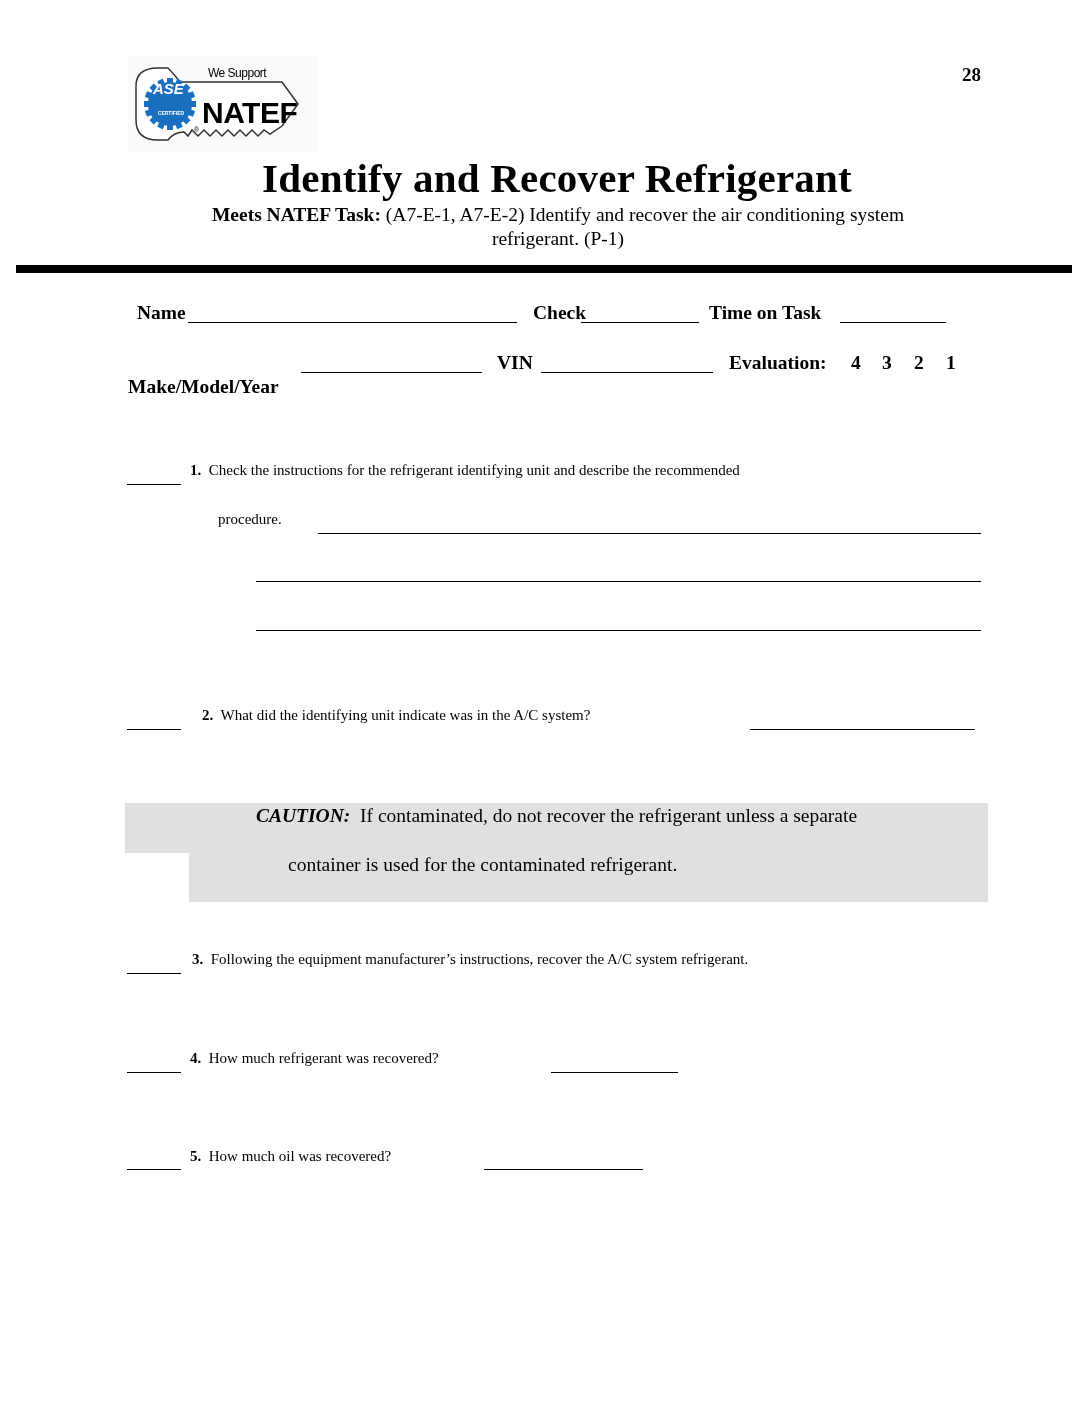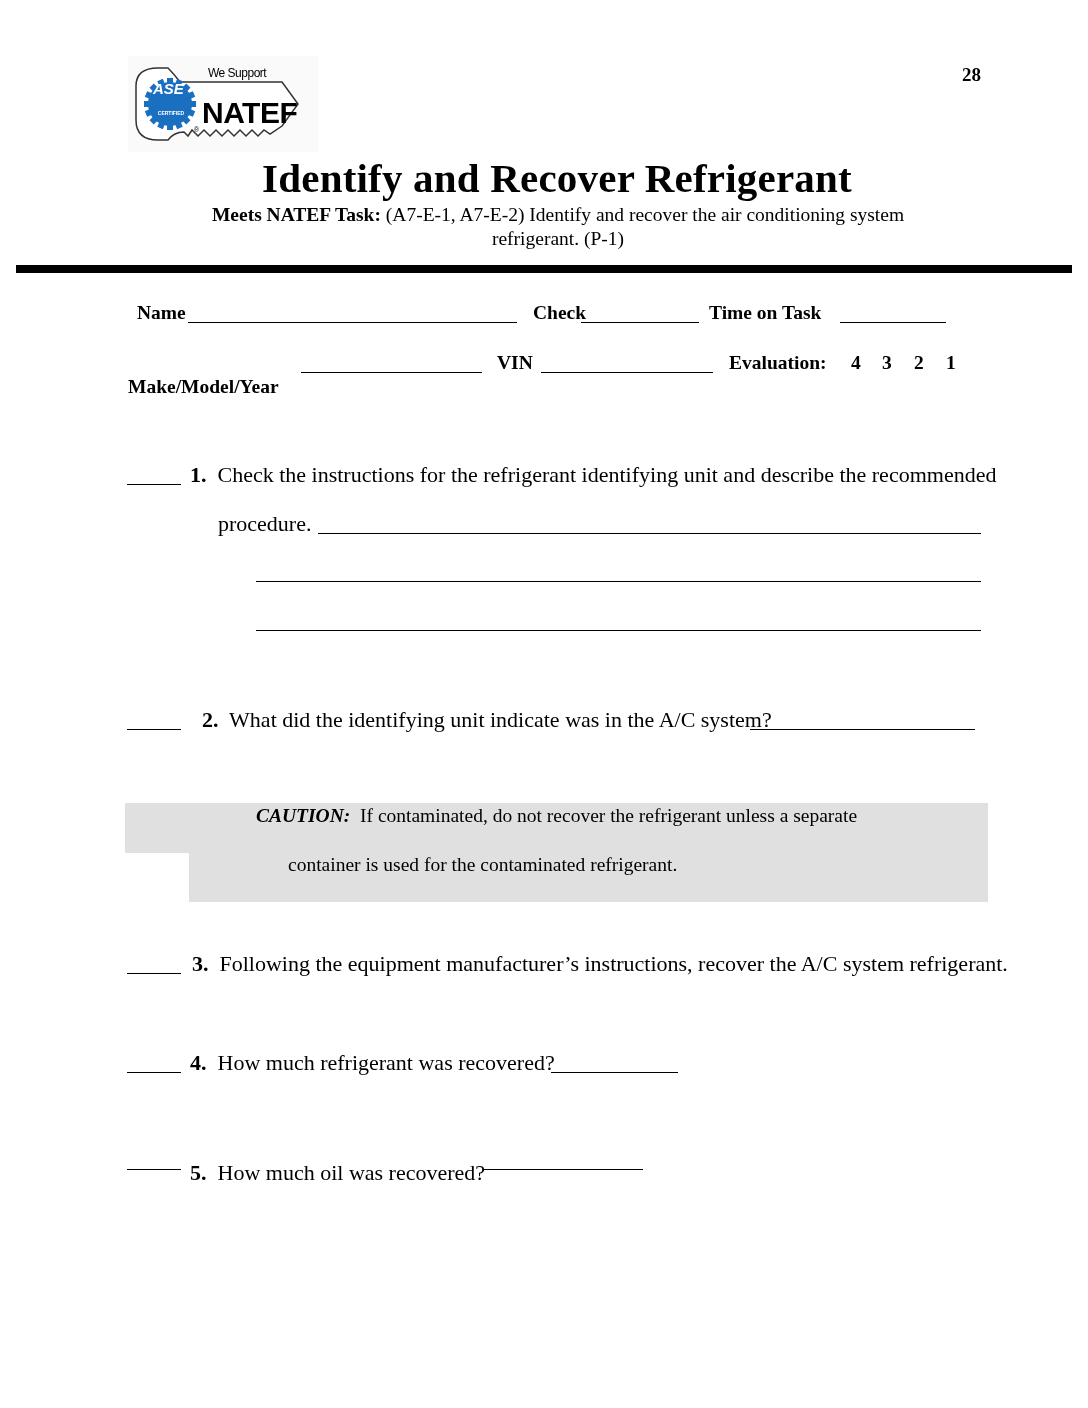--- a/index.html
+++ b/index.html
@@ -17,21 +17,21 @@
 
   .title { left: 0; width: 1114px; top: 154px; text-align: center;
            font-size: 41px; font-weight: bold; letter-spacing: 0.2px; }
   .subtitle { left: 160px; width: 796px; top: 203px; text-align: center;
               font-size: 19.5px; line-height: 24px; }
 
   .rule { left: 16px; top: 265px; width: 1056px; height: 8px; background: #000; }
 
   .fieldrow { font-size: 19.5px; font-weight: bold; white-space: nowrap; }
 
-  .qtext { font-size: 22px; white-space: nowrap; text-align: right; }
+  .qtext { font-size: 15px; white-space: nowrap; text-align: right; }
   .qnum { font-weight: bold; }
 
   .caution-box-top { left: 125px; top: 803px; width: 863px; height: 50px; background: #e0e0e0; }
   .caution-box-bottom { left: 189px; top: 853px; width: 799px; height: 49px; background: #e0e0e0; }
   .caution-text { font-size: 19.5px; white-space: nowrap; }
 </style>
 </head>
 <body>
 
 <div class="abs logo">
@@ -129,17 +129,17 @@
 </div>
 
 <div class="line" style="left:127px;top:1072px;width:54px;"></div>
 <div class="abs qtext" style="left:190px;top:1050px;">
   <span class="qnum">4.</span>&nbsp;
   <span>How much refrigerant was recovered?</span>
 </div>
 <div class="line" style="left:551px;top:1072px;width:127px;"></div>
 
 <div class="line" style="left:127px;top:1169px;width:54px;"></div>
-<div class="abs qtext" style="left:190px;top:1148px;margin-top:12px;">
+<div class="abs qtext" style="left:190px;top:1148px;">
   <span class="qnum">5.</span>&nbsp;
   <span>How much oil was recovered?</span>
 </div>
 <div class="line" style="left:484px;top:1169px;width:159px;"></div>
 
 </body></html>

